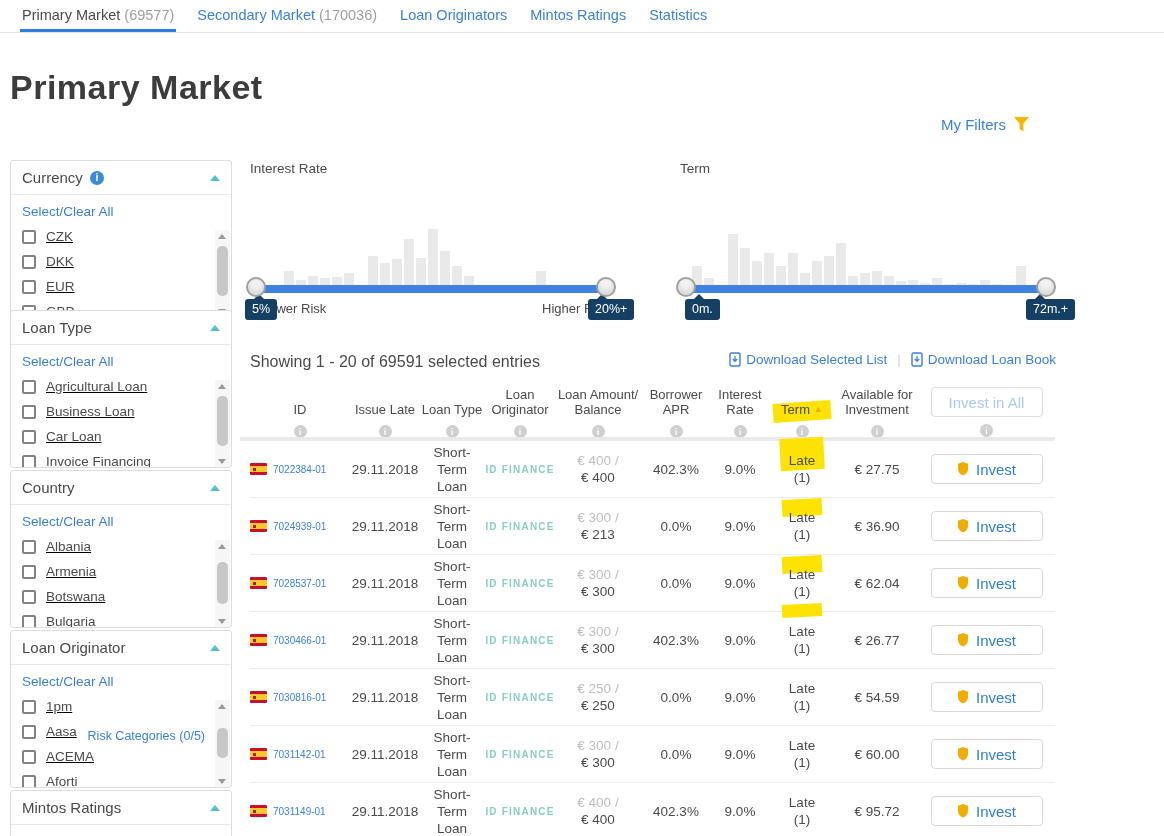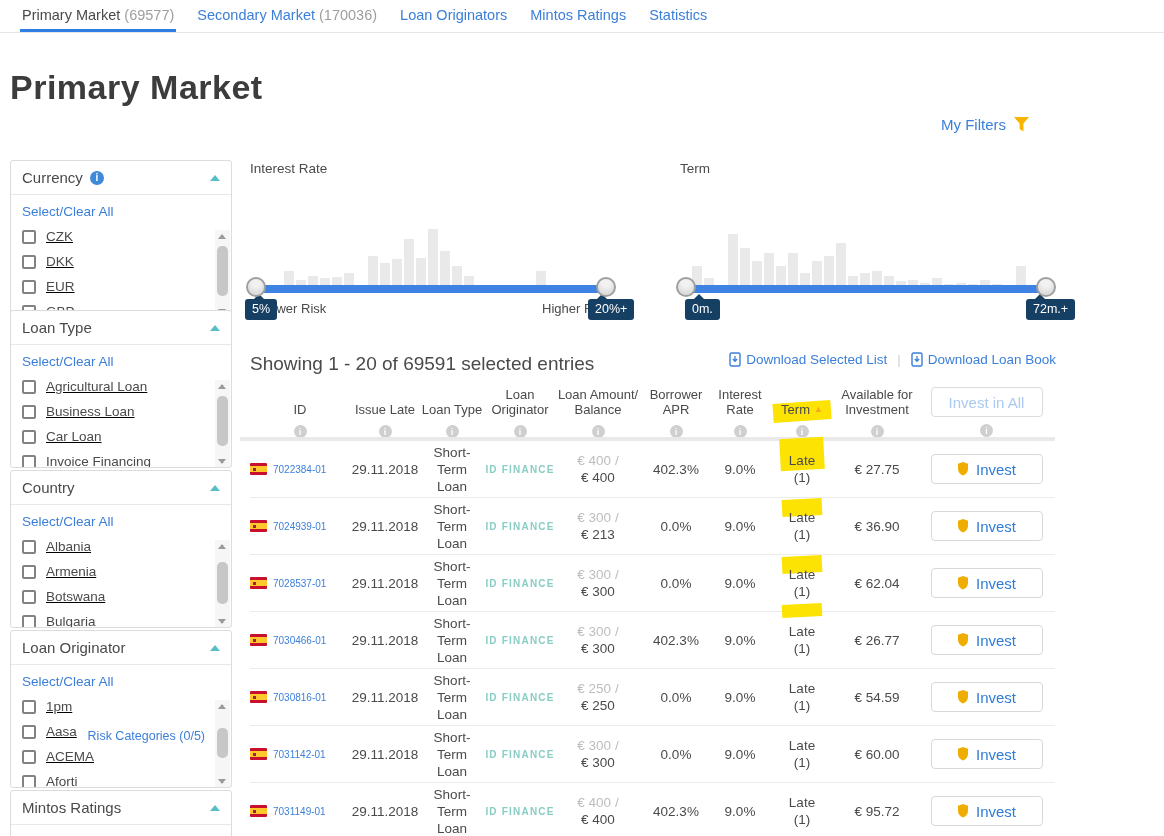--- a/index.html
+++ b/index.html
@@ -51,21 +51,21 @@
             background:#f2f2f2; border:2px solid #9f9f9f; box-shadow: inset 0 -4px 5px rgba(0,0,0,0.10);
             cursor:pointer; z-index:3; }
   .slider-side-label { position:absolute; top:301px; font-size:13px; color:#4a4a4a; z-index:1; }
   .tooltip { position:absolute; top:299px; background:#153f63; color:#fff; font-size:12.5px;
              padding:3px 7px 4px; border-radius:3px; z-index:2; white-space:nowrap; }
   .tooltip::before { content:''; position:absolute; top:-5px; left:9px; width:0; height:0;
              border-left:5px solid transparent; border-right:5px solid transparent;
              border-bottom:5px solid #153f63; }
 
   
-  .showing { position:absolute; left:250px; top:353px; font-size:19px; color:#4a4a4a; }
+  .showing { position:absolute; left:250px; top:353px; font-size:16px; color:#4a4a4a; }
   .downloads { position:absolute; top:352px; right:108px; display:flex; align-items:center; gap:10px; }
   .dl-link { display:flex; align-items:center; gap:5px; color:#3b7fd9; font-size:13.5px; cursor:pointer; }
   .dl-divider { color:#cfcfcf; font-size:13px; }
 
   .thead { position:absolute; left:250px; top:380px; width:805px; display:grid;
            grid-template-columns:100px 70px 64px 72px 84px 72px 56px 68px 82px 1fr; }
   .th { display:flex; flex-direction:column; align-items:center; }
   .th-label { min-height:38px; display:flex; align-items:flex-end; justify-content:center;
               text-align:center; font-size:13px; color:#4a4a4a; line-height:15px; width:100%; padding-bottom:1px; }
   .info-gray { width:13px; height:13px; border-radius:50%; background:#cfcfcf; color:#fff;

